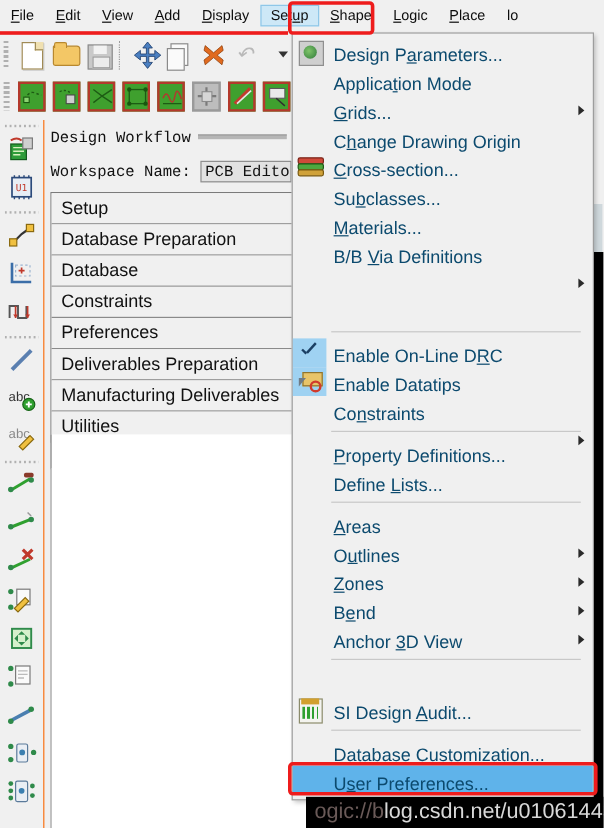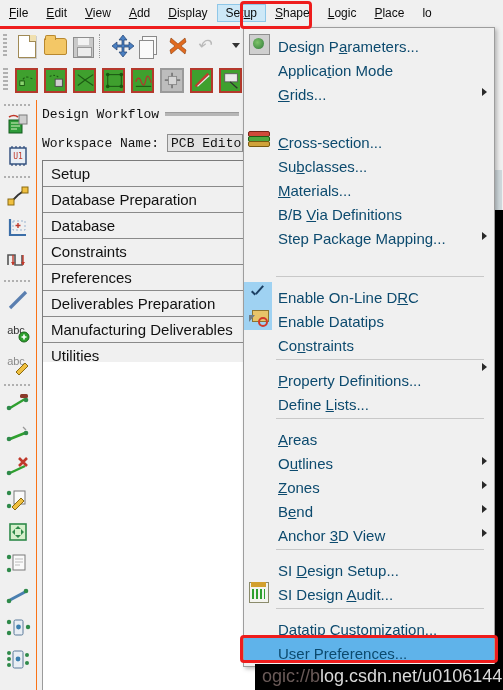--- a/index.html
+++ b/index.html
@@ -428,20 +428,21 @@
         <div class="lbl">Applica<span class="u">t</span>ion Mode</div>
         <div class="arrow"></div>
       </div>
       <div class="mi">
         <div class="gut"></div>
         <div class="lbl"><span class="u">G</span>rids...</div>
         <div class="arrow noarrow" style="visibility: hidden;"></div>
       </div>
       <div class="mi">
         <div class="gut"></div>
+        <div class="lbl">C<span class="u">h</span>ange Drawing Origin</div>
         <div class="arrow noarrow" style="visibility: hidden;"></div>
       </div>
       <div class="mi">
         <div class="gut">
           <i class="mic mic-cs">
             <span style="top:0;background:#d04a3a;border:1px solid #7a2418;"></span>
             <span style="top:5px;background:#4fa83f;border:1px solid #1d5b14;"></span>
             <span style="top:10px;background:#d0a23a;border:1px solid #7a5a10;"></span>
           </i>
         </div>
@@ -458,21 +459,20 @@
         <div class="lbl"><span class="u">M</span>aterials...</div>
         <div class="arrow noarrow" style="visibility: hidden;"></div>
       </div>
       <div class="mi">
         <div class="gut"></div>
         <div class="lbl">B/B <span class="u">V</span>ia Definitions</div>
         <div class="arrow"></div>
       </div>
       <div class="mi">
         <div class="gut"></div>
-        <div class="lbl">Step Package Mapping...</div>
         <div class="arrow noarrow" style="visibility: hidden;"></div>
       </div>
       <div class="mi">
         <div class="gut"></div>
         <div class="arrow noarrow" style="visibility: hidden;"></div>
       </div>
       <div class="msep"></div>
       <div class="mi">
         <div class="gut hl">
           <i class="mic-chk"></i>
@@ -529,34 +529,33 @@
         <div class="arrow"></div>
       </div>
       <div class="mi">
         <div class="gut"></div>
         <div class="lbl">Anchor <span class="u">3</span>D View</div>
         <div class="arrow noarrow" style="visibility: hidden;"></div>
       </div>
       <div class="msep"></div>
       <div class="mi">
         <div class="gut"></div>
-        <div class="lbl">SI <span class="u">D</span>esign Setup...</div>
         <div class="arrow noarrow" style="visibility: hidden;"></div>
       </div>
       <div class="mi">
         <div class="gut">
           <i class="mic mic-si"></i>
         </div>
         <div class="lbl">SI Design <span class="u">A</span>udit...</div>
         <div class="arrow noarrow" style="visibility: hidden;"></div>
       </div>
       <div class="msep"></div>
       <div class="mi">
         <div class="gut"></div>
-        <div class="lbl">Datatip Customization...</div>
+        <div class="lbl">Database Customization...</div>
         <div class="arrow noarrow" style="visibility: hidden;"></div>
       </div>
       <div class="mi selected">
         <div class="gut"></div>
         <div class="lbl">U<span class="u">s</span>er Preferences...</div>
         <div class="arrow noarrow" style="visibility: hidden;"></div>
       </div>
     </div>
 
   <div class="blackright"></div>

